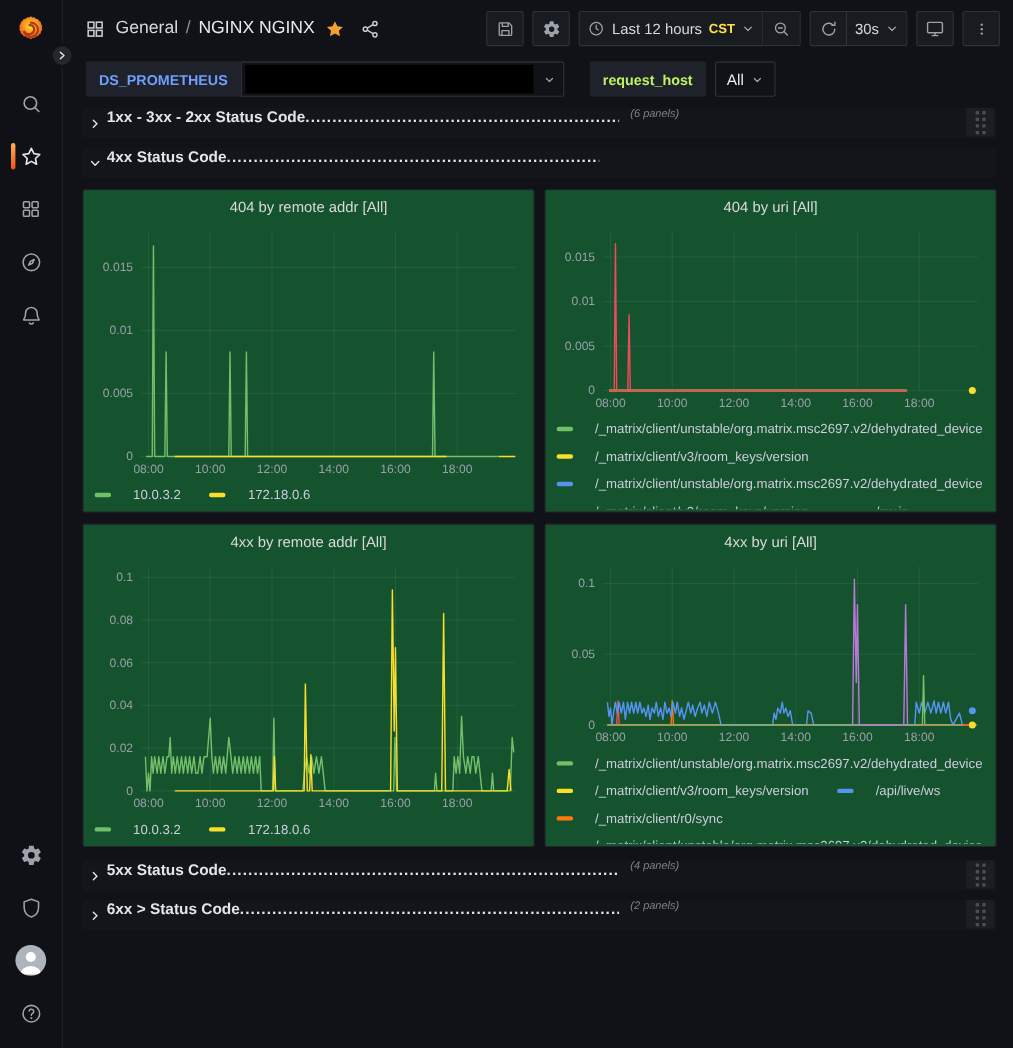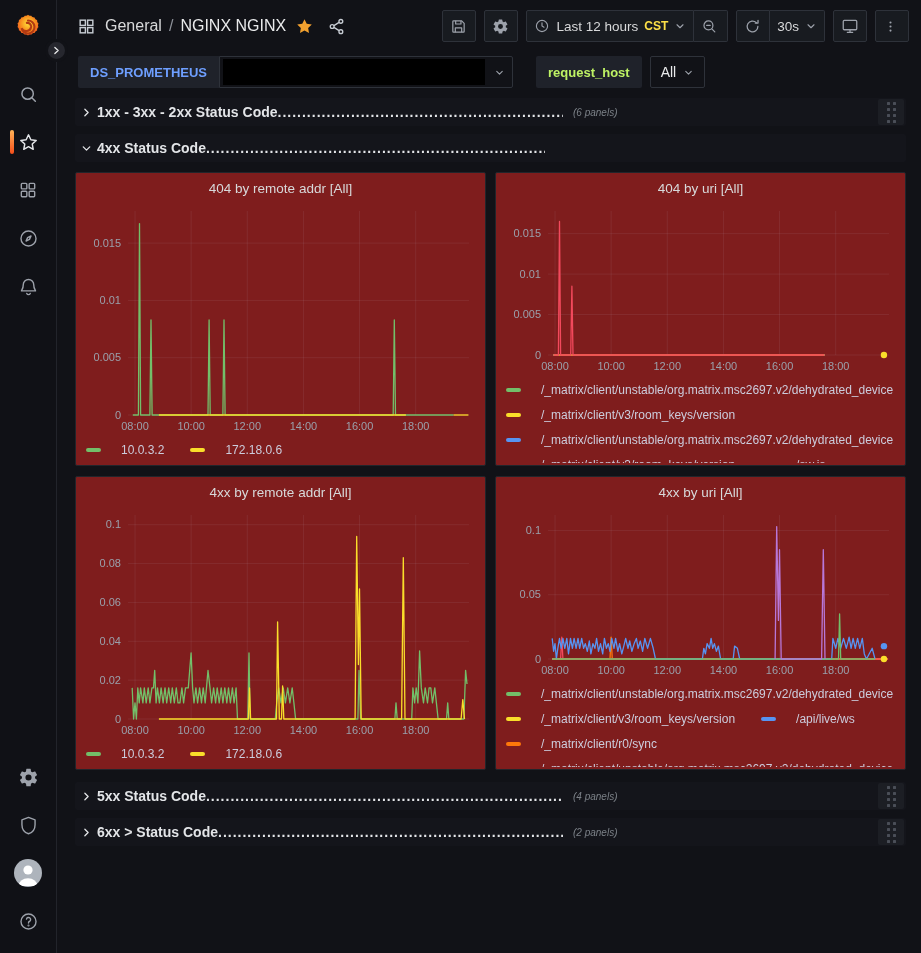--- a/index.html
+++ b/index.html
@@ -28,21 +28,21 @@
   
   .main { position:absolute; left:57px; top:0; width:864px; height:953px; }
 
   .topnav { height:52px; display:flex; align-items:center; padding:0 12px 0 20px; }
   .crumb { display:flex; align-items:center; gap:9px; }
   .crumb-text { font-size:16px; color:#d8d9da; display:flex; align-items:center; gap:7px; }
   .crumb-sep { color:#8d9199; }
   .crumb-title { color:#e9eaeb; }
   .nav-right { margin-left:auto; display:flex; align-items:center; gap:8px; }
   .nbtn { height:32px; min-width:34px; padding:0 7px; background:#181b20; border:1px solid #2e323a;
-    border-radius:2px; display:flex; align-items:center; gap:6px; cursor:pointer; color:#c7ccd3; }
+    border-radius:2px; display:flex; align-items:center; justify-content:center; gap:6px; cursor:pointer; color:#c7ccd3; }
   .ngroup { display:flex; }
   .ngroup .nbtn:first-child { border-radius:2px 0 0 2px; }
   .ngroup .nbtn:last-child { border-left:none; border-radius:0 2px 2px 0; }
   .time-label { font-size:13.5px; color:#d8d9da; }
   .tz { color:#fde047; font-weight:bold; font-size:12px; }
 
   
   .subbar { display:flex; align-items:center; margin:2px 0 0 21px; height:36px; gap:0; }
   .var-label { height:32px; display:flex; align-items:center; padding:0 12px; background:#1f222a;
     color:#6e9fff; font-weight:bold; font-size:13px; border-radius:2px 0 0 2px; }
@@ -50,35 +50,35 @@
     border:1px solid #2e323a; border-radius:0 2px 2px 0; cursor:pointer; }
   .redacted { width:262px; height:26px; background:#000; margin:0 2px 0 3px; }
   .gap22 { width:23px; }
   .rh-label { height:32px; display:flex; align-items:center; padding:0 12px; background:#1f222a;
     color:#bef264; font-weight:bold; font-size:13px; border-radius:2px; }
   .all-select { height:32px; margin-left:8px; display:flex; align-items:center; gap:7px; padding:0 10px;
     background:#111217; border:1px solid #2e323a; border-radius:2px; color:#e9eaeb; font-size:14px; cursor:pointer; }
 
   
   .dash { padding:8px 15px 0 18px; }
-  .rowhdr { height:28px; display:flex; align-items:center; background:#14151b; border-radius:2px;
+  .rowhdr { height:28px; display:flex; align-items:flex-start; background:#14151b; border-radius:2px;
     cursor:pointer; padding-right:2px; }
   .rowhdr + .rowhdr, .rowhdr.mt { margin-top:8px; }
   .row-left { display:flex; align-items:baseline; overflow:hidden; white-space:nowrap; flex:0 0 auto; }
   .row-chev { width:22px; display:flex; justify-content:center; align-items:center; flex:0 0 22px; align-self:center; }
   .row-title { font-size:14px; font-weight:bold; color:#e3e5e8; }
   .row-dots { font-size:14px; font-weight:bold; color:#e3e5e8; letter-spacing:1px; overflow:hidden; }
   .row-count { font-size:10px; font-style:italic; color:#7b8087; margin-left:10px; white-space:nowrap; }
   .row-handle { margin-left:auto; width:26px; height:26px; background:#1c1e24; border-radius:2px;
     display:grid; grid-template-columns:3px 3px; grid-auto-rows:3px; gap:3px; place-content:center; cursor:grab; }
   .row-handle i { background:#4a4e57; border-radius:0.5px; }
 
   
   .panel-grid { display:grid; grid-template-columns:411px 411px; gap:10px 9px; margin-top:10px; }
-  .panel { width:411px; height:294px; background:#7f1d1d; border:1px solid #22252b; border-radius:2px;
+  .panel { width:411px; height:294px; background:#14532d; border:1px solid #22252b; border-radius:2px;
     display:flex; flex-direction:column; overflow:hidden; }
   .panel-title { height:30px; flex:0 0 30px; display:flex; align-items:center; justify-content:center;
     font-size:13.5px; font-weight:500; color:#d8d9da; cursor:pointer; }
   .chart-host { padding:0 8px; }
   .legend { padding:2px 10px 4px 10px; overflow:hidden; }
   .legend-row { display:flex; align-items:center; gap:26px; height:25px; }
   .legend-item { display:flex; align-items:center; gap:20px; cursor:pointer; }
   .legend-swatch { width:15px; height:4px; border-radius:2px; flex:0 0 15px; }
   .legend-label { font-size:12px; color:#ccccdc; white-space:nowrap; }
   .mt12 { margin-top:12px; }

